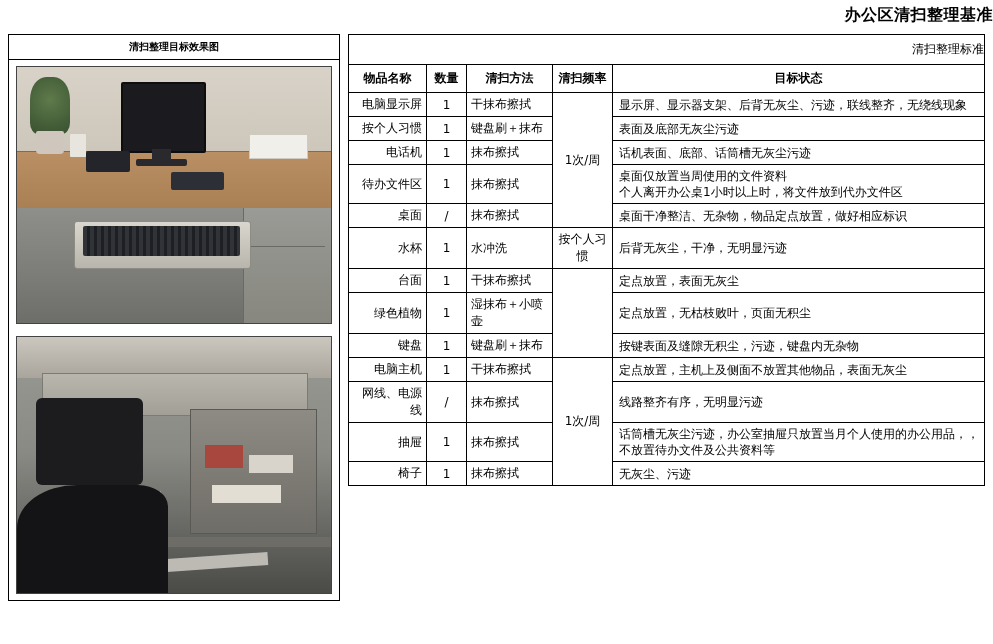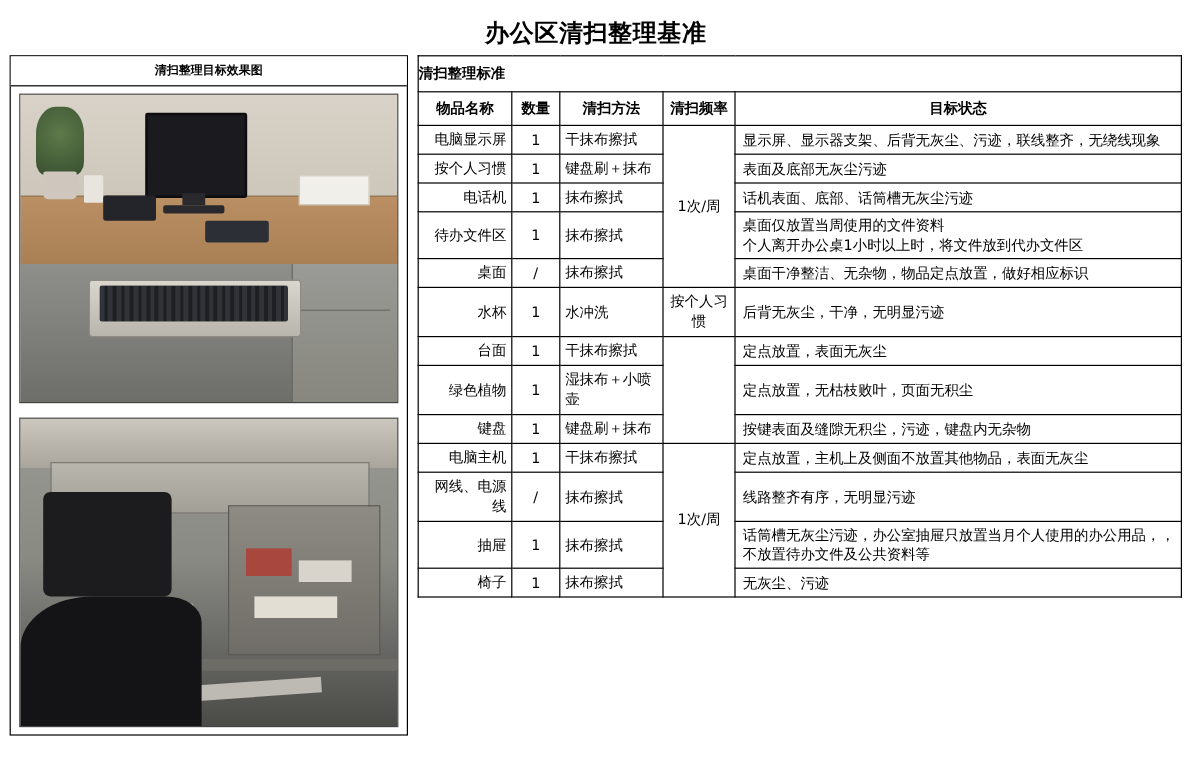--- a/index.html
+++ b/index.html
@@ -13,25 +13,25 @@
     font-family: "DejaVu Sans", "Liberation Sans", sans-serif;
     color: #000;
     overflow: hidden;
   }
   .page {
     position: relative;
     width: 993px;
     height: 644px;
   }
   .doc-title {
-    text-align: center;
-    font-size: 20px;
+    text-align: right;
+    font-size: 16px;
     font-weight: bold;
     line-height: 26px;
-    padding-top: 14px;
+    padding-top: 2px;
     letter-spacing: 0.5px;
   }
   .content {
     display: flex;
     align-items: flex-start;
     padding: 6px 8px 0 8px;
     box-sizing: border-box;
   }
   
   .left-panel {
@@ -196,22 +196,22 @@
     width: 100%;
     table-layout: fixed;
   }
   table.std th, table.std td {
     border: 1px solid #000;
     font-size: 12px;
     padding: 3px 4px;
     vertical-align: middle;
   }
   .tbl-title {
-    text-align: left;
-    font-weight: bold;
+    text-align: right;
+    font-weight: normal;
     font-size: 13px;
     padding: 6px 0 !important;
   }
   .col-head {
     text-align: center;
     font-weight: bold;
     font-size: 12px;
     padding: 5px 2px !important;
   }
   td.c-name { text-align: right; }

